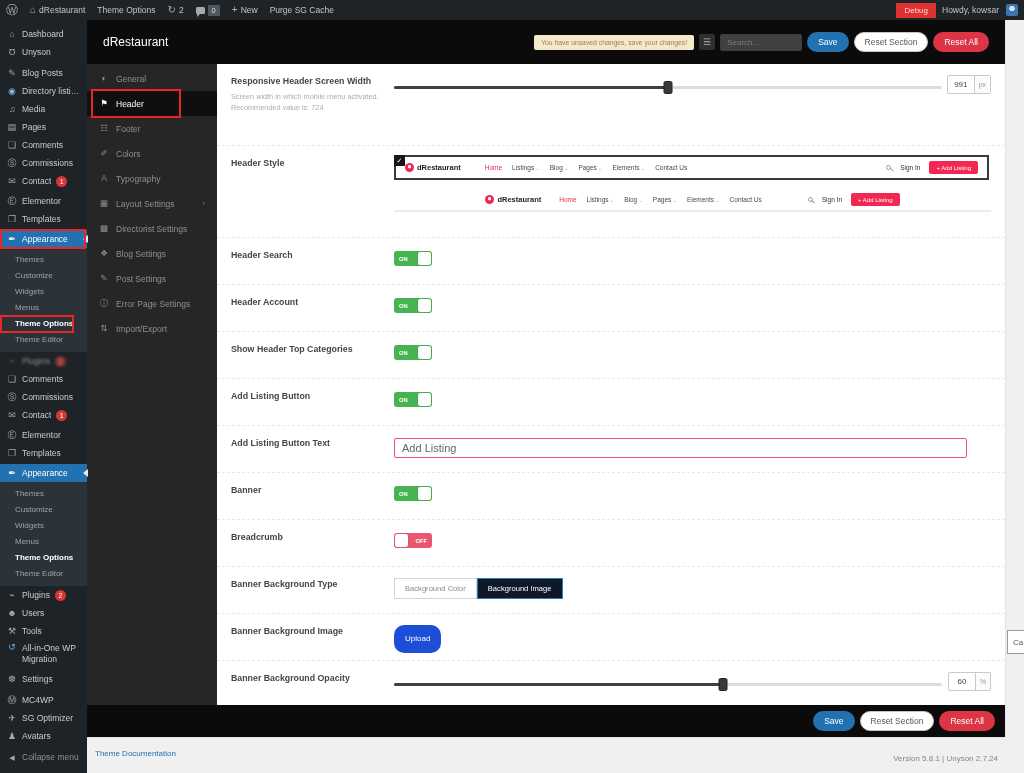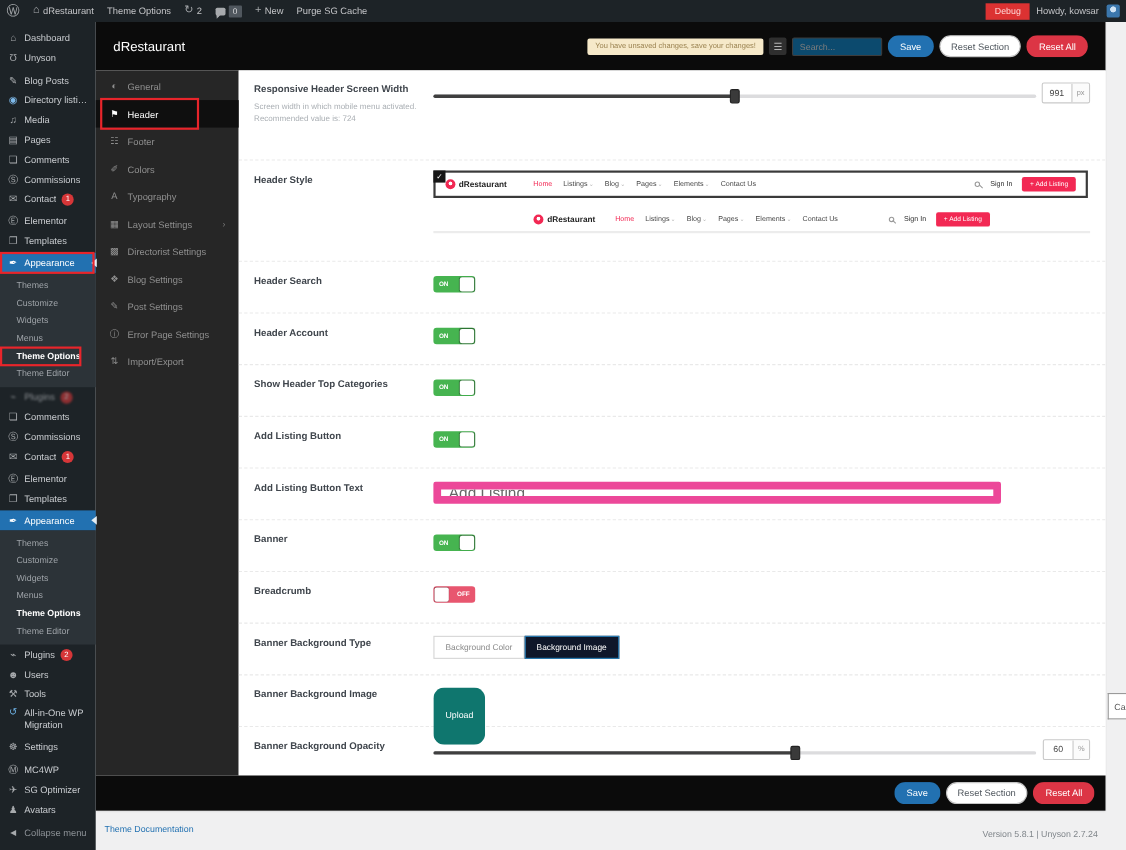--- a/index.html
+++ b/index.html
@@ -37,21 +37,21 @@
   .redrect{position:absolute;border:2px solid #e8252b;pointer-events:none;z-index:30}
 
   
   .main{position:absolute;left:87px;top:20px;right:0;bottom:0}
   .panel{margin-right:19px;height:717px;background:#fff;display:flex;flex-direction:column;box-shadow:0 0 2px rgba(0,0,0,.15)}
   .panel-header{flex:0 0 44px;background:#0b0b0b;display:flex;align-items:center;padding:0 16px}
   .ph-title{color:#fff;font-size:12px}
   .ph-right{margin-left:auto;display:flex;align-items:center;gap:5px}
   .notice{background:#f6e9c9;color:#9a8250;font-size:6.8px;padding:4px 7px;border-radius:2px;white-space:nowrap}
   .ticon{width:16px;height:16px;background:#2f2f2f;color:#b5b5b5;display:flex;align-items:center;justify-content:center;font-size:9px;border-radius:2px;cursor:pointer}
-  .psearch{background:#0c4a6e;border:1px solid #3d3d3d;color:#9a9a9a;height:17px;width:82px;font-size:8px;padding:0 6px;border-radius:2px;outline:none;font-family:"Liberation Sans",sans-serif}
+  .psearch{background:#404040;border:1px solid #3d3d3d;color:#9a9a9a;height:17px;width:82px;font-size:8px;padding:0 6px;border-radius:2px;outline:none;font-family:"Liberation Sans",sans-serif}
   .psearch::placeholder{color:#7c7c7c}
   .btn{font-size:8.5px;padding:4px 10px;border-radius:10px;border:1px solid transparent;cursor:pointer;font-family:"Liberation Sans",sans-serif;line-height:1.2}
   .btn.save{background:#2271b1;color:#fff}
   .btn.reset-section{background:#fff;color:#50575e;border-color:#c5c5c5}
   .btn.reset-all{background:#dc3545;color:#fff}
 
   .panel-body{flex:1;display:flex;min-height:0}
   .opt-nav{flex:0 0 130px;background:#262626;padding-top:2px}
   .nav-item{display:flex;align-items:center;gap:7px;color:#8f8f8f;font-size:8.5px;height:25px;padding:0 12px;position:relative;cursor:pointer}
   .nav-item .ico{width:10px;flex:0 0 10px;text-align:center;font-size:8.5px;line-height:1}
@@ -101,27 +101,27 @@
   .tg .tlab{color:#fff;font-size:5.8px;font-weight:bold}
   .tg.on{background:#46b450}
   .tg.on .tlab{margin-left:5px}
   .tg.on .knob{right:1px}
   .tg.off{background:#e8566f;justify-content:flex-end}
   .tg.off .tlab{margin-right:5px}
   .tg.off .knob{left:1px}
   .knob{position:absolute;top:1px;width:13px;height:13px;background:#fff;border-radius:2px;box-shadow:0 0 1px rgba(0,0,0,.4)}
 
   
-  .tinput{width:516px;height:20px;border:7px solid #ec4899;border-radius:2px;font-size:14px;color:#666;padding:0 7px;margin-top:4px;outline:none;font-family:"Liberation Sans",sans-serif}
+  .tinput{width:573px;height:20px;border:1px solid #ec4899;border-radius:2px;font-size:11px;color:#666;padding:0 7px;margin-top:4px;outline:none;font-family:"Liberation Sans",sans-serif}
 
   
   .seg{display:inline-flex;margin-top:3px}
   .sbtn{font-size:7.6px;padding:5px 10px;border:1px solid #d5d5d5;background:#fff;color:#8a8a8a;cursor:pointer;line-height:1.2}
   .sbtn.sel{background:#0f172a;border-color:#2980b9;color:#fff}
-  .btn.upload{background:#0f766e;color:#fff;font-size:8px;padding:20px 10px;margin-top:3px}
+  .btn.upload{background:#1d4ed8;color:#fff;font-size:8px;padding:8px 10px;margin-top:3px}
 
   .panel-footer{flex:0 0 32px;background:#0b0b0b;display:flex;align-items:center;justify-content:flex-end;gap:5px;padding:0 10px}
 
   .pagefooter{height:36px;position:relative;font-size:8px}
   .docs{position:absolute;left:8px;top:12px;color:#2271b1;cursor:pointer}
   .version{position:absolute;right:26px;top:17px;color:#80868b}
 
   .clipped{position:absolute;right:0;top:630px;width:17px;height:24px;background:#fff;border:1px solid #9a9a9a;border-right:none;font-size:8px;color:#555;display:flex;align-items:center;padding-left:5px;z-index:55}
 </style>
 </head>

